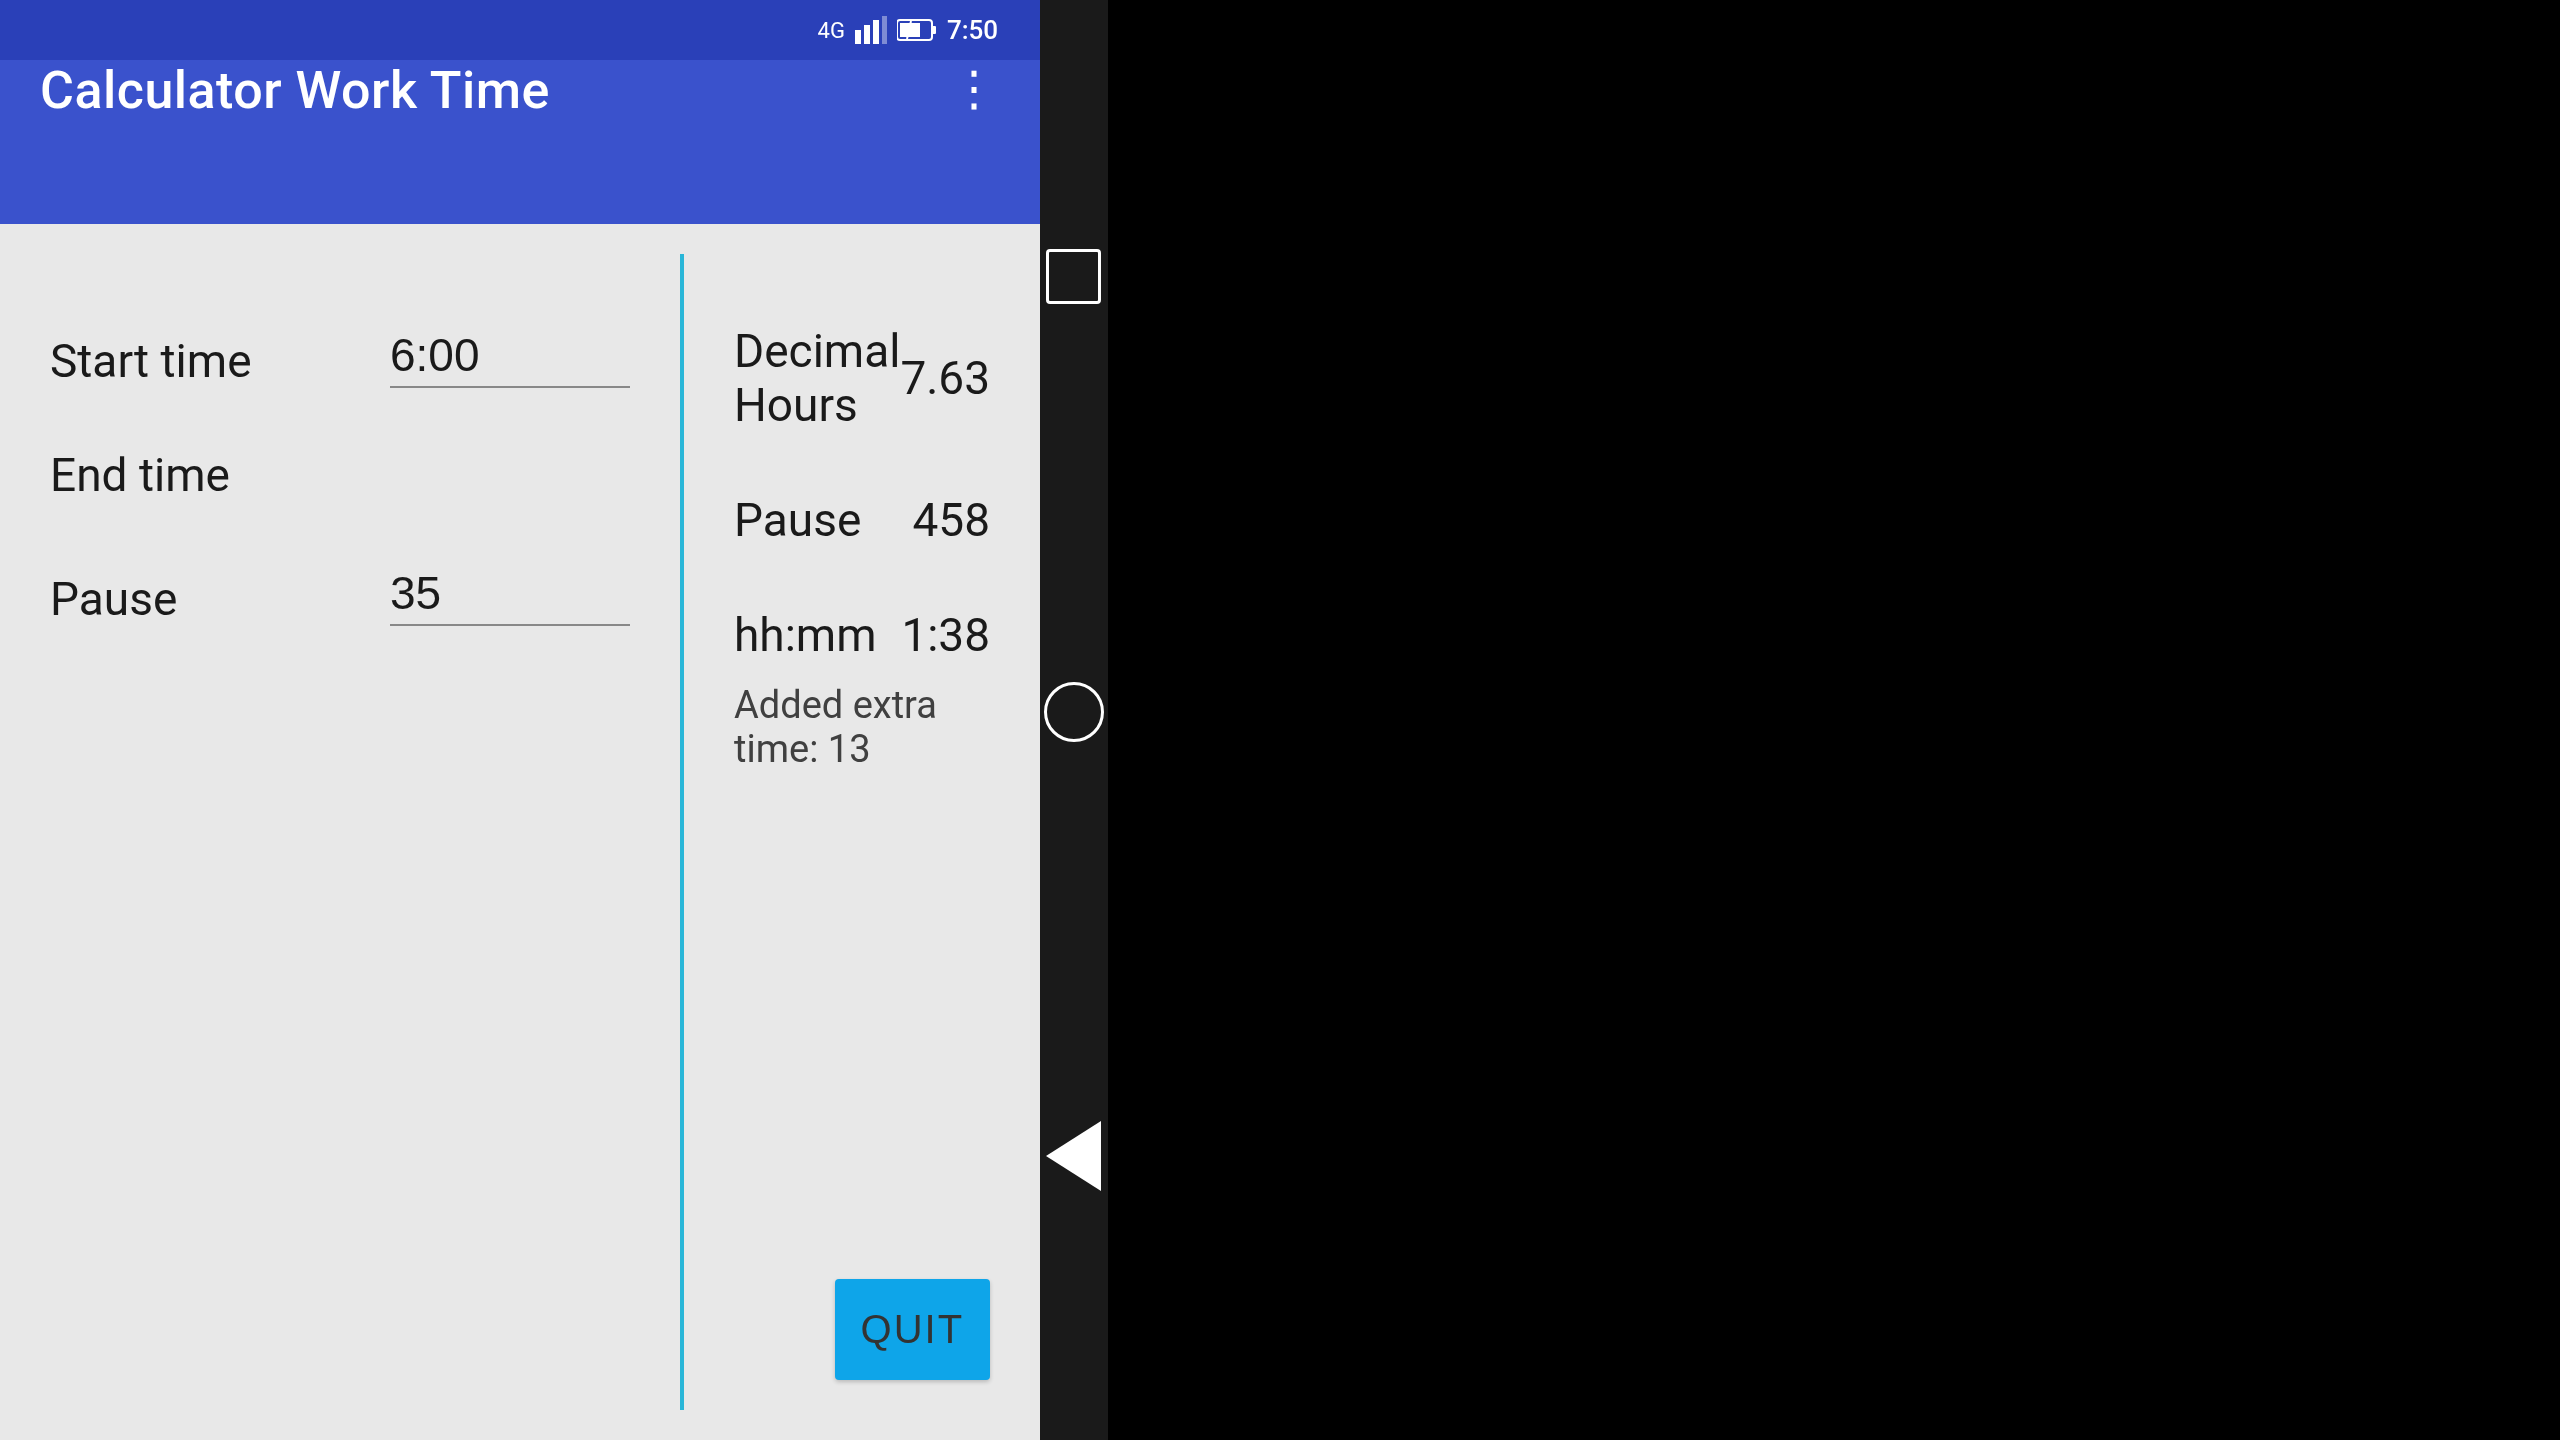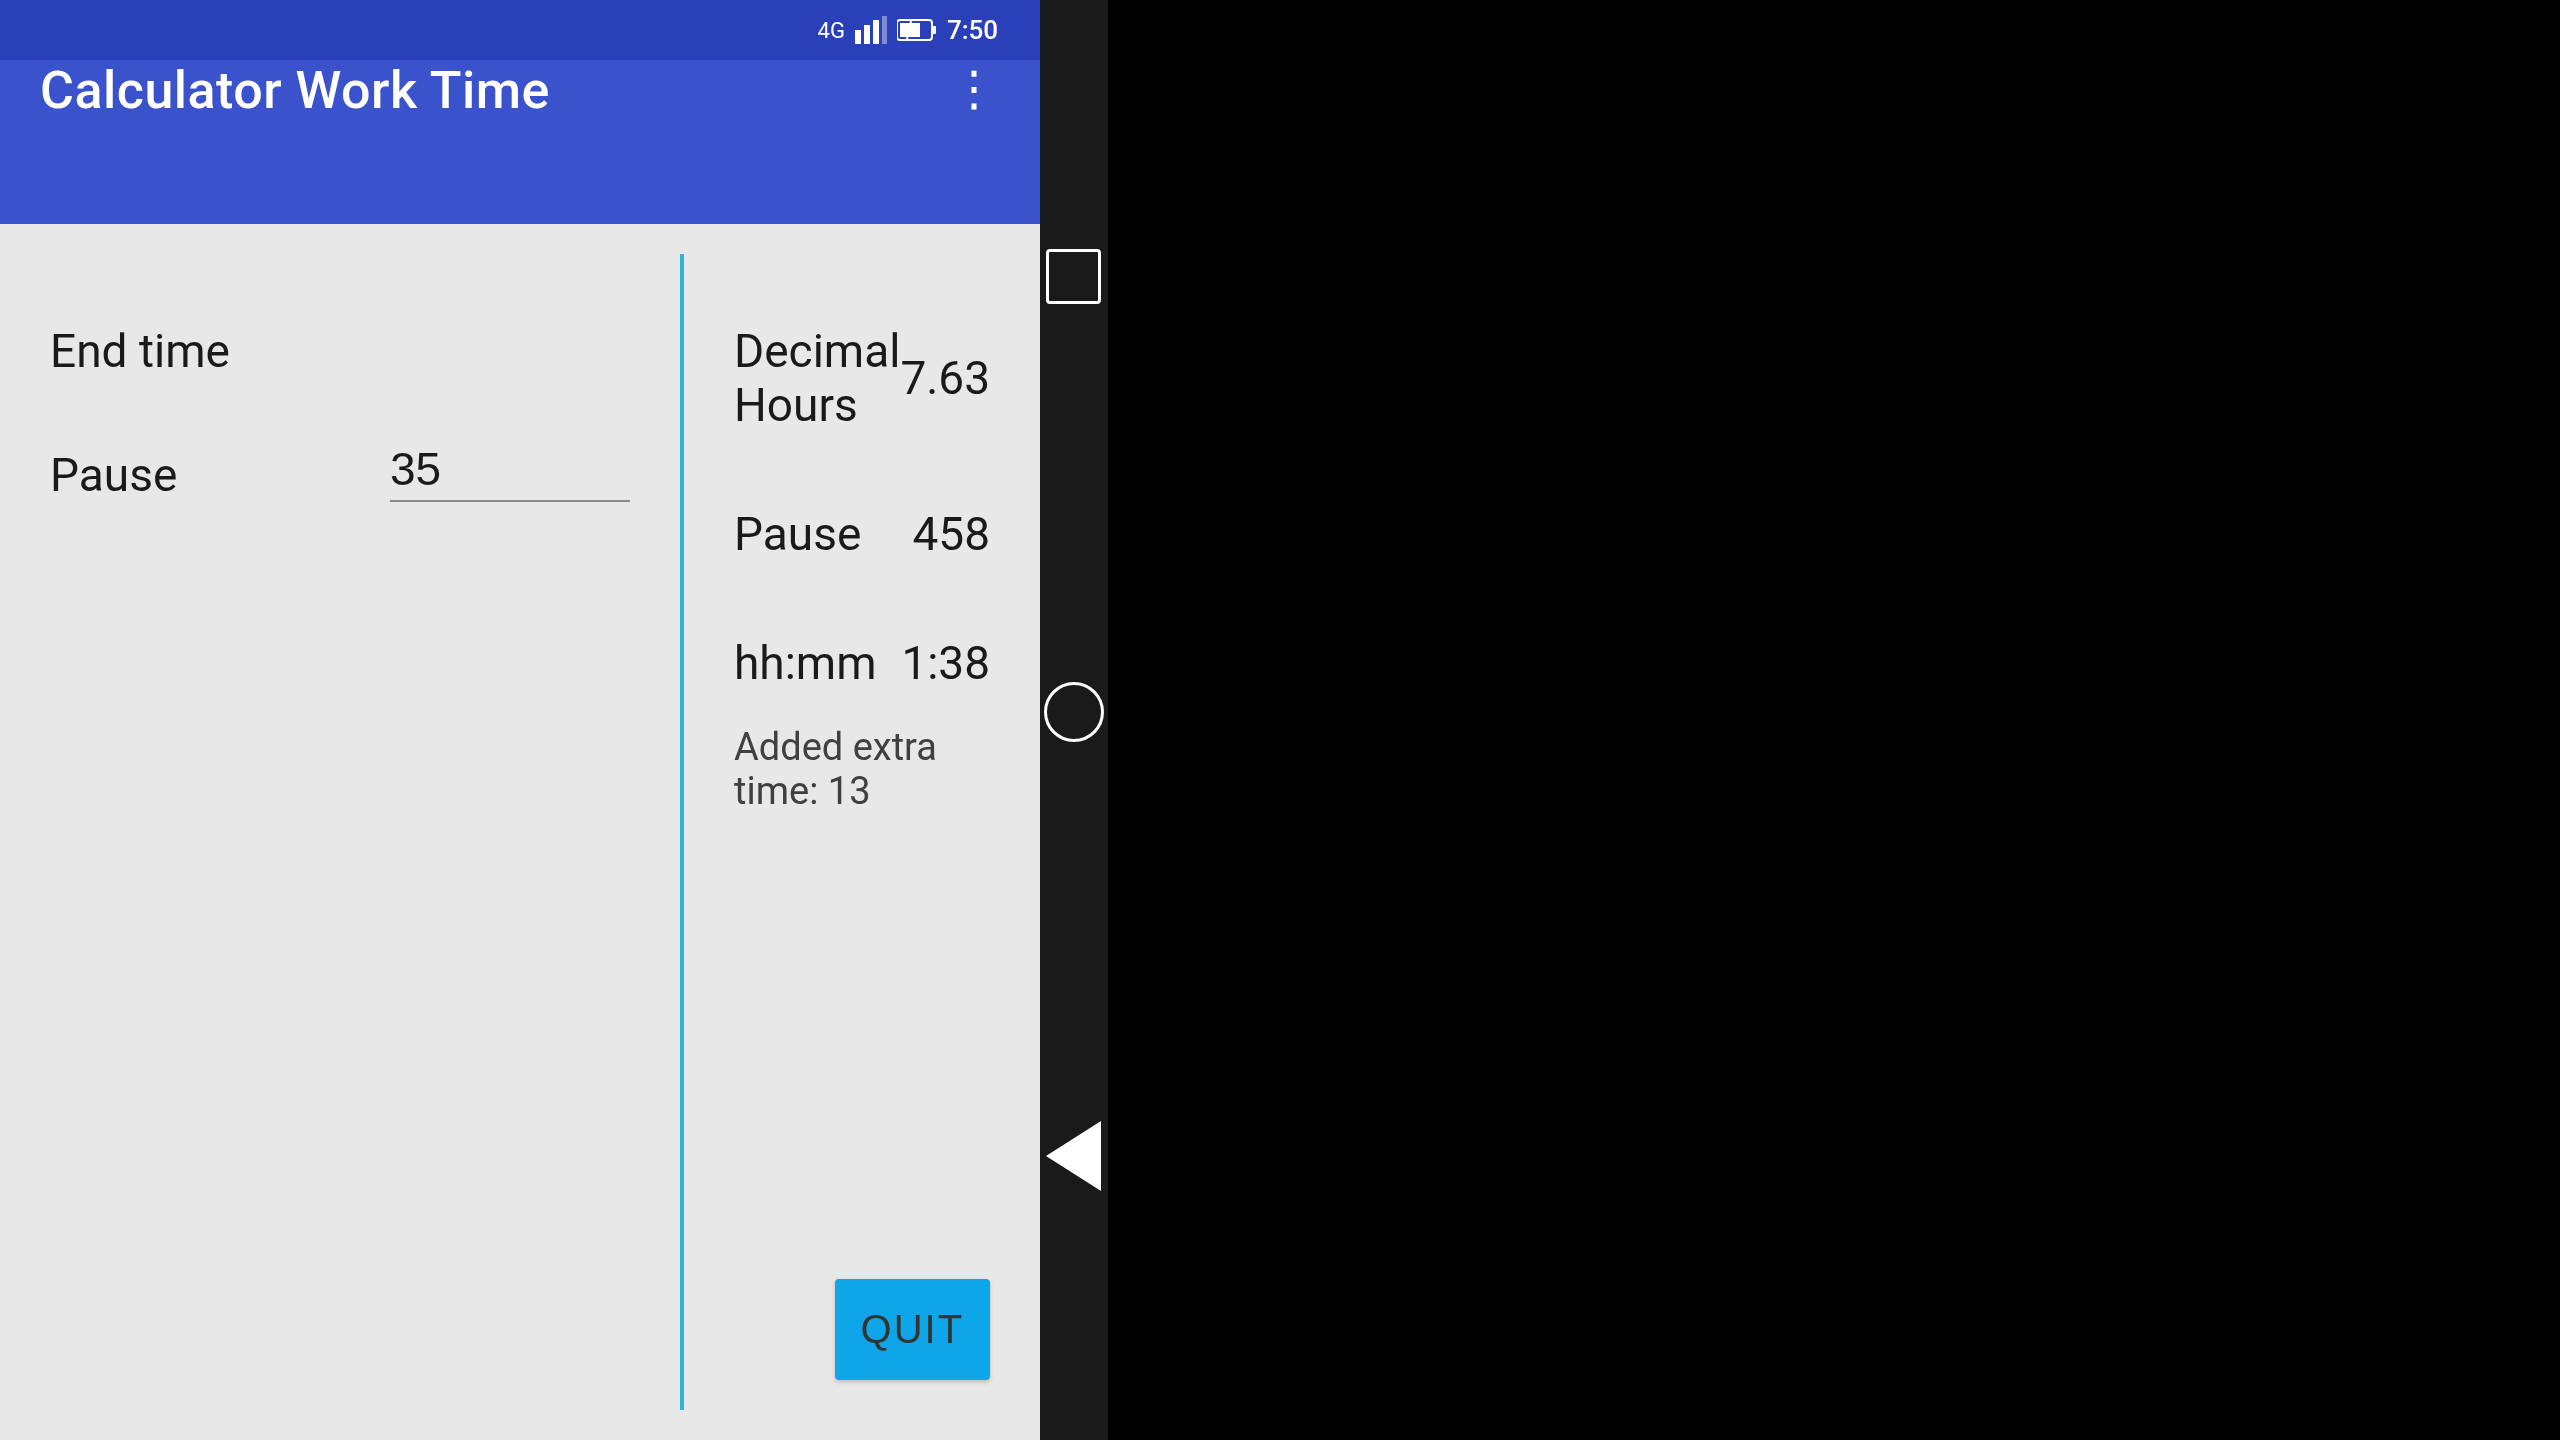--- a/index.html
+++ b/index.html
@@ -131,21 +131,21 @@
       margin: 30px 0;
       align-self: stretch;
     }
 
     
     .right-panel {
       flex: 1;
       padding: 60px 50px;
       display: flex;
       flex-direction: column;
-      gap: 15px;
+      gap: 1px;
       position: relative;
     }
 
     .result-row {
       display: flex;
       align-items: center;
       justify-content: space-between;
       padding: 40px 0 20px 0;
     }
 
@@ -270,20 +270,24 @@
 
     <div class="app-bar">
       <span class="app-title">Calculator Work Time</span>
       <span class="more-icon">⋮</span>
     </div>
 
     <div class="main-content">
 
       <div class="left-panel">
         <div class="input-row">
+          <span class="input-label">Start time</span>
+          <input class="input-field" type="text" value="6:00" style="">
+        </div>
+        <div class="input-row">
           <span class="input-label">End time</span>
         </div>
         <div class="input-row">
           <span class="input-label">Pause</span>
           <input class="input-field" type="text" value="35" style="">
         </div>
       </div>
 
       <div class="vertical-divider"></div>
 

